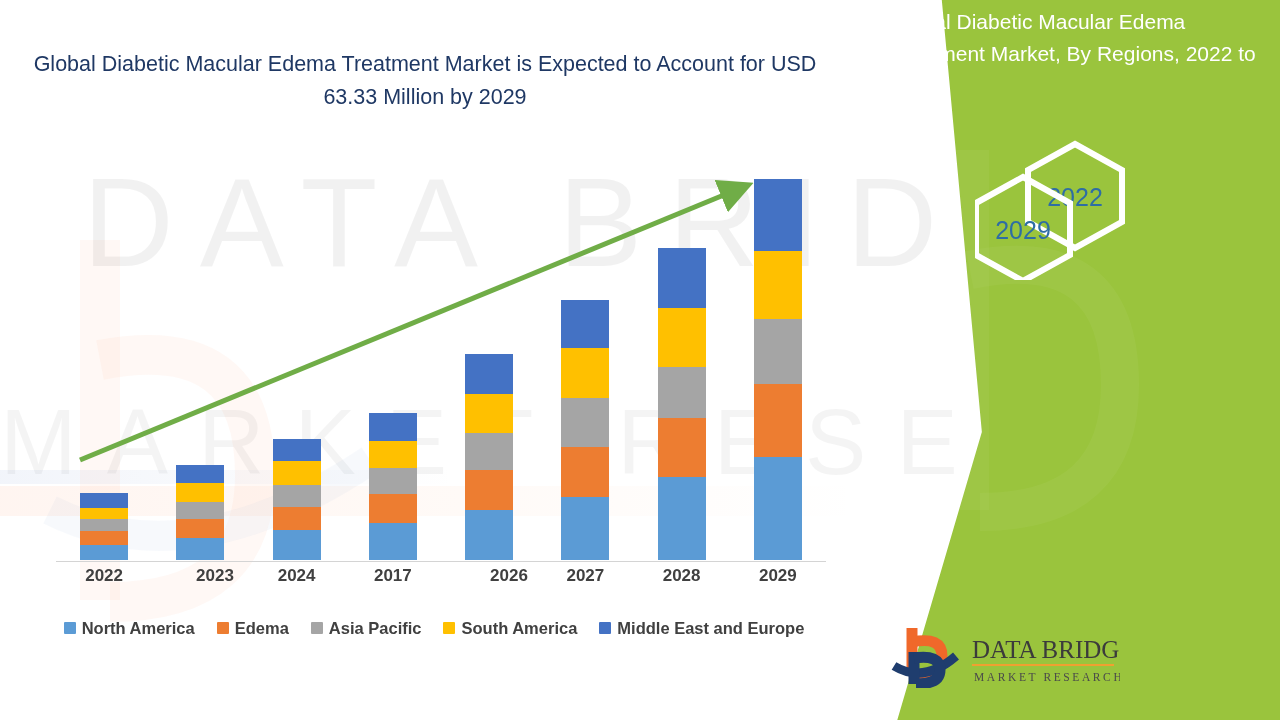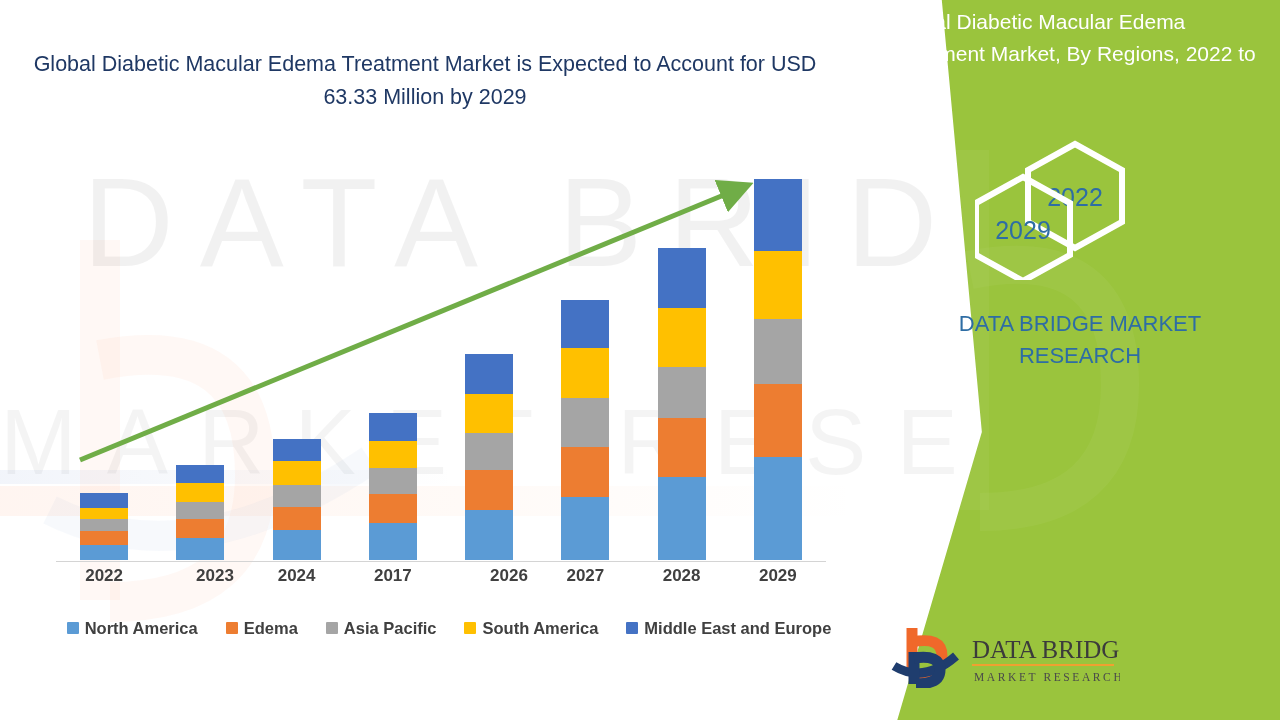--- a/index.html
+++ b/index.html
@@ -62,22 +62,22 @@
 
   .xlabels{
     position:absolute;left:56px;top:566px;width:770px;height:28px;
   }
   .xlabel{
     position:absolute;top:0;width:96px;text-align:center;
     font-size:17px;font-weight:bold;color:#404040;
   }
 
   .legend{
-    position:absolute;left:63px;top:615px;width:772px;height:26px;
-    display:flex;align-items:center;justify-content:center;gap:28px;
+    position:absolute;left:48px;top:615px;width:772px;height:26px;
+    display:flex;align-items:center;justify-content:center;gap:22px;
   }
   .legend-item{display:flex;align-items:center;gap:6px;}
   .legend-swatch{width:12px;height:12px;display:block;border-radius:1px;}
   .legend-label{font-size:16.5px;font-weight:bold;color:#404040;white-space:nowrap;}
 
   .footer-left{
     position:absolute;left:30px;top:682px;
     font-size:12.5px;color:#1a1a1a;font-family:"Liberation Serif",serif;
   }
   .footer-right{
@@ -239,21 +239,20 @@
 
   <div class="panel-title">Global Diabetic Macular Edema Treatment Market, By Regions, 2022 to 2029</div>
 
   <svg class="hex-wrap" viewBox="0 0 210 140">
     <polygon points="100,4 147,30 147,82 100,108 53,82 53,30" fill="none" stroke="#ffffff" stroke-width="6"></polygon>
     <text x="100" y="66" text-anchor="middle" font-size="25" fill="#2E6DA4" font-family="Liberation Sans, sans-serif">2022</text>
     <polygon points="48,37 95,63 95,115 48,141 1,115 1,63" fill="none" stroke="#ffffff" stroke-width="6"></polygon>
     <text x="48" y="99" text-anchor="middle" font-size="25" fill="#2E6DA4" font-family="Liberation Sans, sans-serif">2029</text>
   </svg>
 
-  <div class="brand-text">DATA BRIDGE MARKET RESEARCH</div>
 
   <svg class="panel-logo" viewBox="0 0 230 66">
     <path d="M22 6 L22 48" stroke="#F0682A" stroke-width="11" fill="none"></path>
     <path d="M22 20 Q52 14 52 34 Q52 56 24 56" stroke="#F0682A" stroke-width="11" fill="none"></path>
     <path d="M4 44 Q34 62 66 34" stroke="#1F3D6E" stroke-width="9" fill="none"></path>
     <path d="M24 30 L24 62" stroke="#1F3D6E" stroke-width="11" fill="none"></path>
     <path d="M24 36 Q50 32 50 48 Q50 62 26 62" stroke="#1F3D6E" stroke-width="11" fill="none"></path>
     <text x="82" y="36" font-size="25" fill="#3B3B3B" font-family="Liberation Serif, serif">DATA BRIDGE</text>
     <line x1="82" y1="43" x2="224" y2="43" stroke="#F0A030" stroke-width="2"></line>
     <text x="84" y="59" font-size="11.5" letter-spacing="2.6" fill="#4A4A4A" font-family="Liberation Serif, serif">MARKET RESEARCH</text>

